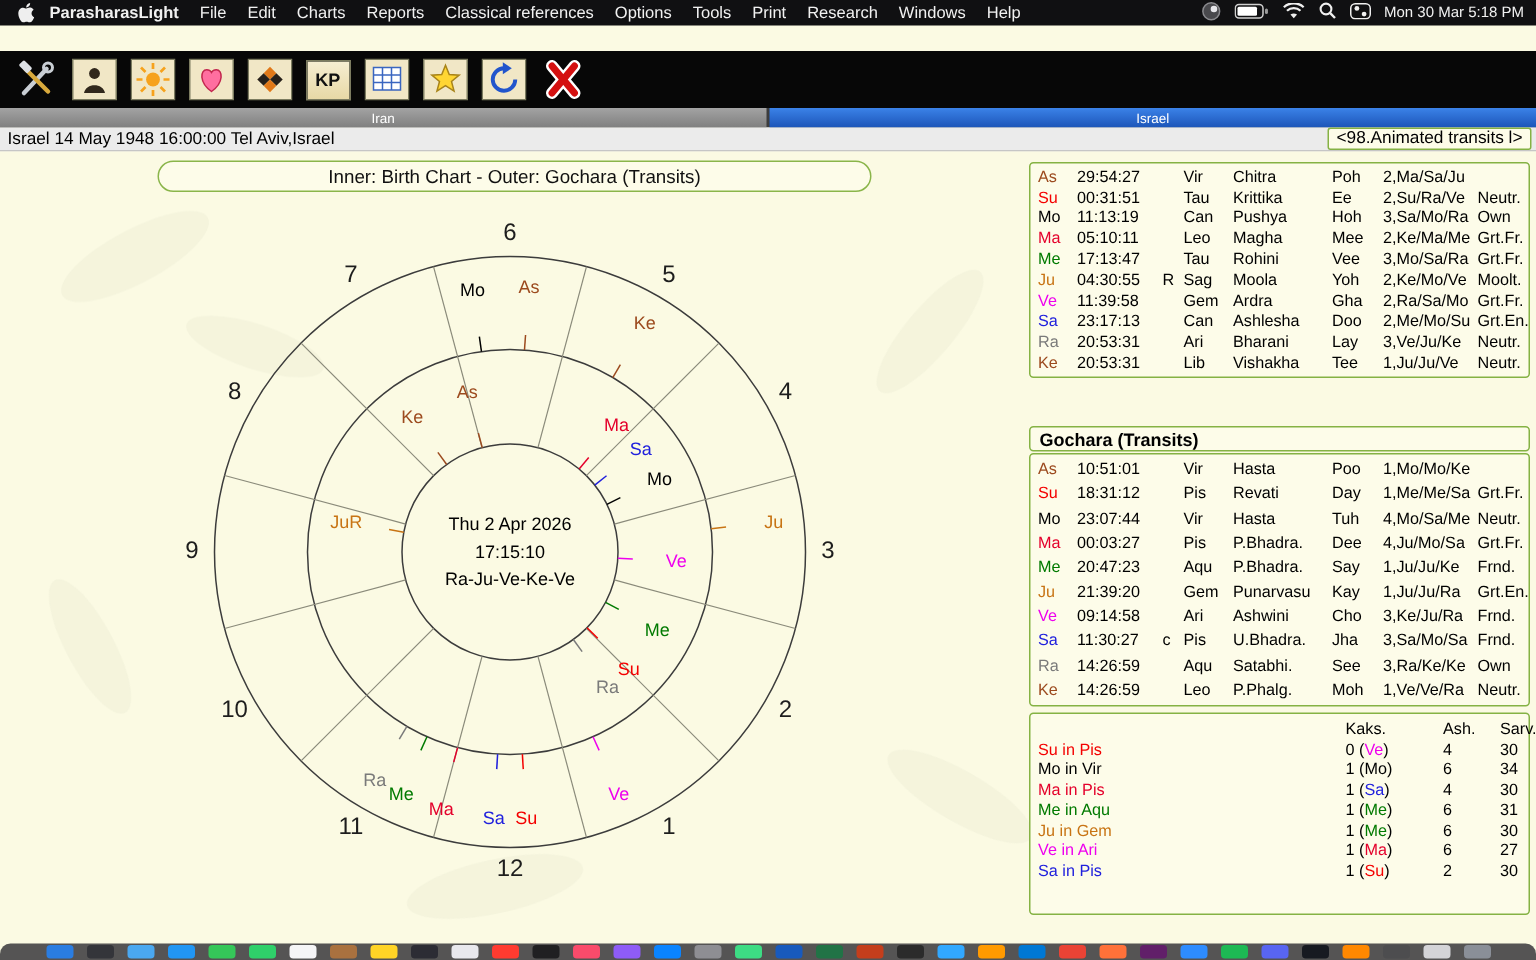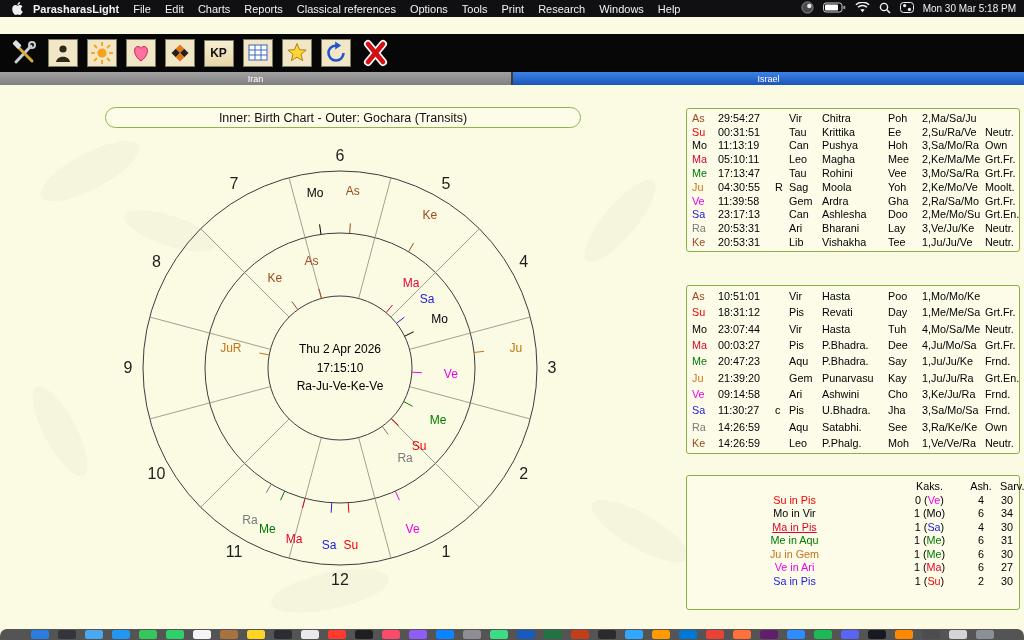--- a/index.html
+++ b/index.html
@@ -65,21 +65,21 @@
   .panel-title{border:1px solid #85b244;border-radius:3px;background:#fdfce9;height:17px;
     font-size:12px;font-weight:bold;color:#000;padding:1px 6px;line-height:14px;}
   .panel-table{border:1px solid #85b244;border-radius:3px;background:#fdfce9;margin-top:1px;
     padding:2px 5px;align-content:start;}
   .trow{display:grid;font-size:10.8px;color:#000;align-items:center;white-space:nowrap;}
   .thead{font-style:italic;}
   .bc .trow{grid-template-columns:26px 57px 14px 33px 66px 34px 63px auto;height:13.8px;}
   .bc .thead{height:14px;}
   .gc .trow{grid-template-columns:26px 57px 14px 33px 66px 34px 63px auto;height:16.3px;}
   .kk{min-height:135px;}
-  .kk .trow{grid-template-columns:205px 65px 38px auto;height:13.5px;text-align:center;}
+  .kk .trow{grid-template-columns:205px 65px 38px auto;height:13.5px;}
   .kk .thead{font-style:normal;height:15px;}
 
   
   .dock{position:absolute;top:629px;left:0;width:1024px;height:11px;background:rgba(48,48,52,.82);
     border-radius:7px 7px 0 0;display:flex;align-items:flex-start;justify-content:center;
     gap:9px;padding-top:1px;overflow:hidden;}
   .dock-app{width:18px;height:9px;border-radius:2.5px;flex:0 0 auto;cursor:pointer;}
 </style>
 </head>
 <body>
@@ -250,20 +250,24 @@
           </svg>
         </span>
       </div>
     </div>
 
   <div class="tabbar">
       <div class="tab">Iran</div>
       <div class="tab active">Israel</div>
     </div>
 
+  <div class="infobar">
+    <span class="info-left">Israel 14 May 1948 16:00:00  Tel Aviv,Israel</span>
+    <span class="info-right">&lt;98.Animated transits l&gt;</span>
+  </div>
 
   <div class="main">
     <svg class="watermark" width="1024" height="528">
       <g fill="#cfd2b8" opacity="0.14">
         <ellipse cx="90" cy="70" rx="55" ry="18" transform="rotate(-28 90 70)"></ellipse>
         <ellipse cx="170" cy="130" rx="48" ry="15" transform="rotate(18 170 130)"></ellipse>
         <ellipse cx="60" cy="330" rx="50" ry="16" transform="rotate(62 60 330)"></ellipse>
         <ellipse cx="620" cy="120" rx="52" ry="16" transform="rotate(-50 620 120)"></ellipse>
         <ellipse cx="640" cy="430" rx="55" ry="17" transform="rotate(30 640 430)"></ellipse>
         <ellipse cx="330" cy="490" rx="60" ry="18" transform="rotate(-12 330 490)"></ellipse>
@@ -449,20 +453,21 @@
             <span>Lib</span>
             <span>Vishakha</span>
             <span>Tee</span>
             <span>1,Ju/Ju/Ve</span>
             <span>Neutr.</span>
           </div>
         </div>
     </div>
 
     <div class="panel p2">
+      <div class="panel-title">Gochara (Transits)</div>
       <div class="panel-table gc">
           <div class="trow">
             <span style="color: rgb(156, 74, 30);">As</span>
             <span>10:51:01</span>
             <span></span>
             <span>Vir</span>
             <span>Hasta</span>
             <span>Poo</span>
             <span>1,Mo/Mo/Ke</span>
             <span></span>
@@ -574,21 +579,21 @@
             <span>4</span>
             <span>30</span>
           </div>
           <div class="trow">
             <span style="color: rgb(0, 0, 0);">Mo in Vir</span>
             <span>1 (<span style="color: rgb(0, 0, 0);">Mo</span>)</span>
             <span>6</span>
             <span>34</span>
           </div>
           <div class="trow">
-            <span style="color: rgb(228, 0, 43); text-decoration: underline;">Ma in Pis</span>
+            <span style="color: rgb(228, 0, 43);">Ma in Pis</span>
             <span>1 (<span style="color: rgb(32, 32, 221);">Sa</span>)</span>
             <span>4</span>
             <span>30</span>
           </div>
           <div class="trow">
             <span style="color: rgb(0, 122, 0);">Me in Aqu</span>
             <span>1 (<span style="color: rgb(0, 122, 0);">Me</span>)</span>
             <span>6</span>
             <span>31</span>
           </div>

